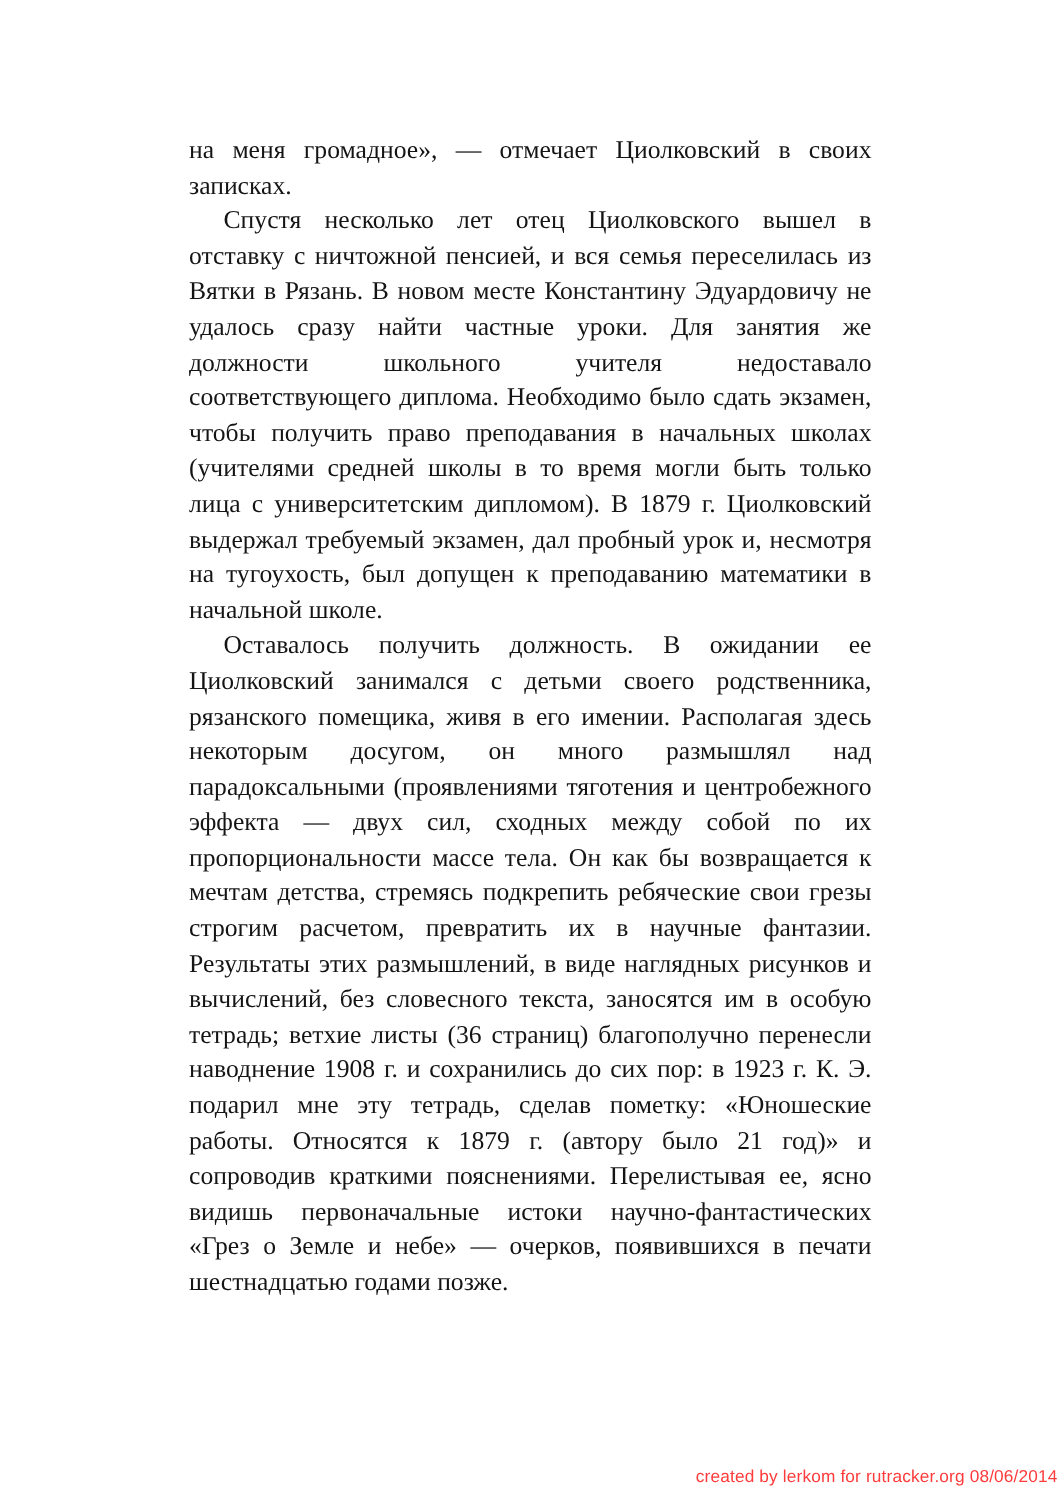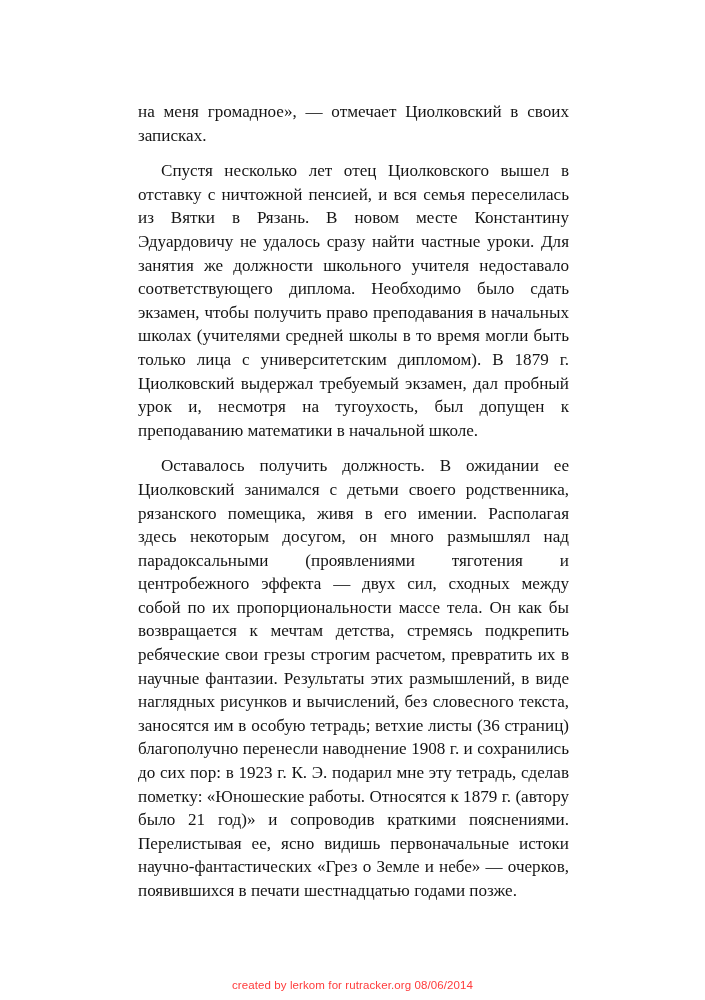--- a/index.html
+++ b/index.html
@@ -26,21 +26,21 @@
   }
 
   #text-column {
     position: absolute;
     left: 126px;
     top: 88px;
     width: 455px;
   }
 
   .para {
-    margin: 12px;
+    margin: 0;
     padding: 0;
     font-size: 17.1px;
     line-height: 23.6px;
     text-align: justify;
     text-justify: inter-word;
     text-indent: 0;
     hyphens: none;
     -webkit-hyphens: none;
     word-spacing: 0px;
   }
@@ -52,21 +52,21 @@
   
   .para:last-child {
     text-align: justify;
   }
 
   #footer-credit {
     position: absolute;
     left: 0;
     top: 978px;
     width: 705px;
-    text-align: center;
+    text-align: right;
     font-family: "Liberation Sans", "DejaVu Sans", sans-serif;
     font-size: 11.5px;
     line-height: 14px;
     letter-spacing: 0.1px;
     color: #ff3b3b;
     white-space: nowrap;
   }
 </style>
 </head>
 <body>

